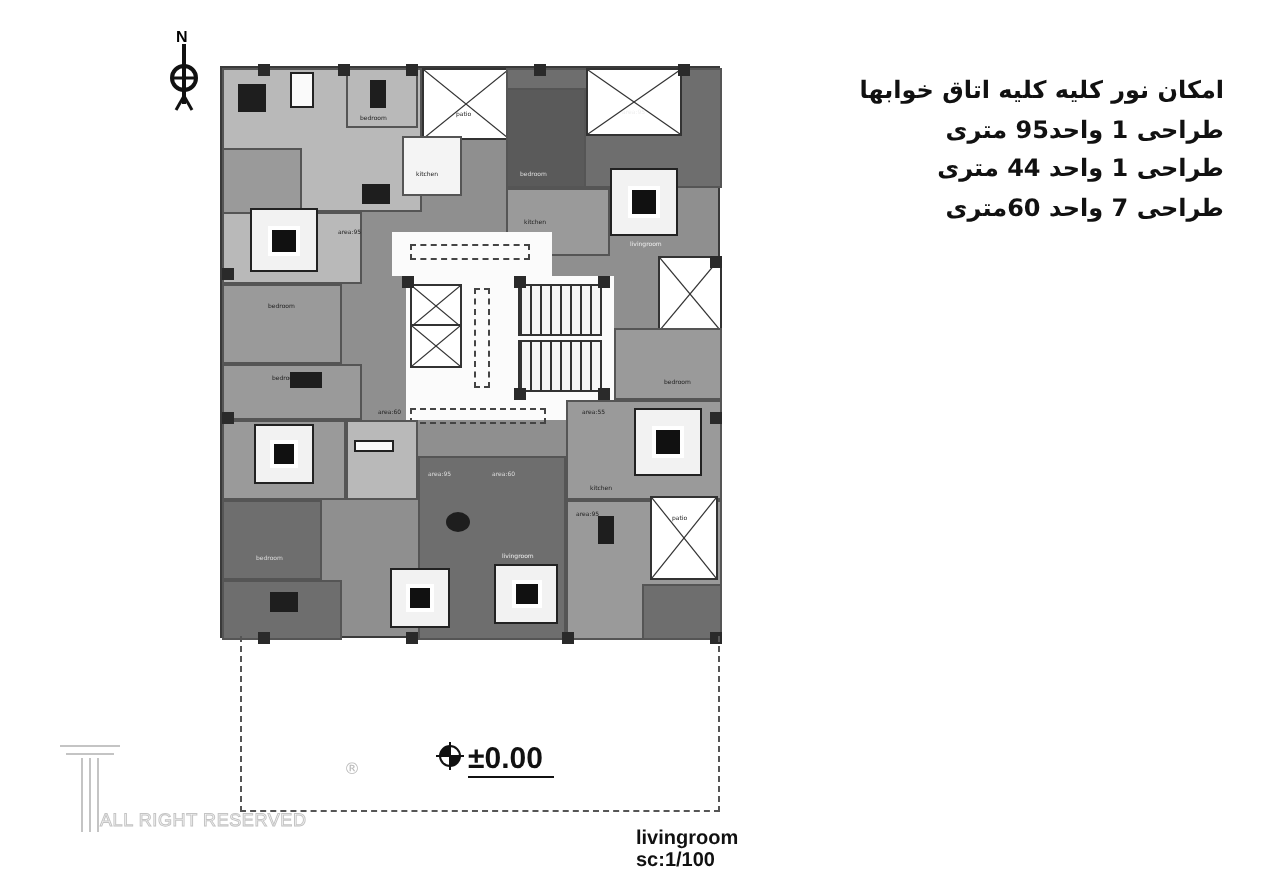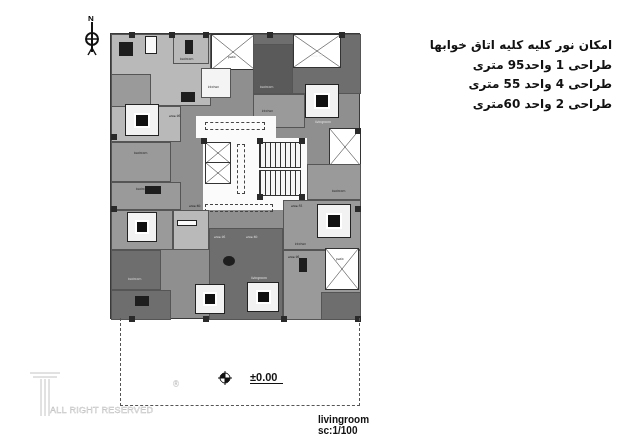--- a/index.html
+++ b/index.html
@@ -21,21 +21,21 @@
   .sofa .core { position:absolute; left:25%; top:25%; width:50%; height:50%; background:#111; border:2px solid #fff; box-sizing:border-box; }
   .col { position:absolute; width:6px; height:6px; background:#2a2a2a; }
   .stair { position:absolute; background:#f6f6f6; border:1px solid #333; box-sizing:border-box;
     background-image: repeating-linear-gradient(90deg, #333 0 1px, transparent 1px 5px); }
   .corr { position:absolute; background:#fbfbfb; }
   .dash { position:absolute; border:1px dashed #444; box-sizing:border-box; }
   #site { left:120px; top:318px; width:240px; height:88px; border:1px dashed #555; border-top:none; box-sizing:border-box; }
   #notes { right:28px; top:36px; text-align:right; direction:rtl; color:#111; font-size:12px; font-weight:bold; line-height:19.5px; font-family:"DejaVu Sans", sans-serif; }
   #caption { left:318px; top:414px; font-size:10px; font-weight:bold; color:#111; line-height:11px; font-family:"Liberation Sans", sans-serif; }
   #level { left:222px; top:373px; }
-  #level .txt { position:absolute; left:28px; top:-2px; font-size:11px; font-weight:bold; font-family:"Liberation Sans", sans-serif; color:#111; border-bottom:1px solid #111; padding-right:6px; }
+  #level .txt { position:absolute; left:12px; top:-2px; font-size:15px; font-weight:bold; font-family:"Liberation Sans", sans-serif; color:#111; border-bottom:1px solid #111; padding-right:6px; }
   #north { left:84px; top:14px; }
   #north .n { position:absolute; left:4px; top:0; font-size:8px; font-weight:bold; font-family:"Liberation Sans", sans-serif; }
   #logo { left:30px; top:370px; width:160px; height:50px; }
   #logo .brand { position:absolute; left:20px; top:18px; font-size:16px; letter-spacing:1px; font-weight:bold; color:transparent; -webkit-text-stroke:0.6px #bdbdbd; font-family:"Liberation Sans", sans-serif; }
   #logo .sub { position:absolute; left:20px; top:35px; font-size:9px; color:transparent; -webkit-text-stroke:0.5px #c4c4c4; font-family:"Liberation Sans", sans-serif; letter-spacing:0.3px; }
   #logo .reg { position:absolute; left:142px; top:10px; font-size:8px; color:#bbb; }
 </style>
 </head>
 <body>
 
@@ -216,22 +216,22 @@
     <path d="M7 12 A5 5 0 0 0 12 7 L7 7 Z" fill="#111"></path>
     <line x1="0" y1="7" x2="14" y2="7" stroke="#111" stroke-width="1"></line>
     <line x1="7" y1="0" x2="7" y2="14" stroke="#111" stroke-width="1"></line>
   </svg>
   <span class="txt">±0.00</span>
 </div>
 
 <div id="notes" class="abs">
   <div>امکان نور کلیه کلیه اتاق خوابها</div>
   <div>طراحی 1 واحد95 متری</div>
-  <div>طراحی 4 واحد 55 متری</div>
-  <div>طراحی 2 واحد 60متری</div>
+  <div>طراحی 1 واحد 44 متری</div>
+  <div>طراحی 7 واحد 60متری</div>
 </div>
 
 <div id="logo" class="abs">
   <svg width="30" height="48" viewBox="0 0 30 48" style="position:absolute;left:0;top:0;">
     <line x1="0" y1="3" x2="30" y2="3" stroke="#c4c4c4" stroke-width="1"></line>
     <line x1="3" y1="7" x2="27" y2="7" stroke="#c4c4c4" stroke-width="1"></line>
     <line x1="11" y1="9" x2="11" y2="46" stroke="#c4c4c4" stroke-width="1"></line>
     <line x1="15" y1="9" x2="15" y2="46" stroke="#c4c4c4" stroke-width="1"></line>
     <line x1="19" y1="9" x2="19" y2="46" stroke="#c4c4c4" stroke-width="1"></line>
   </svg>

